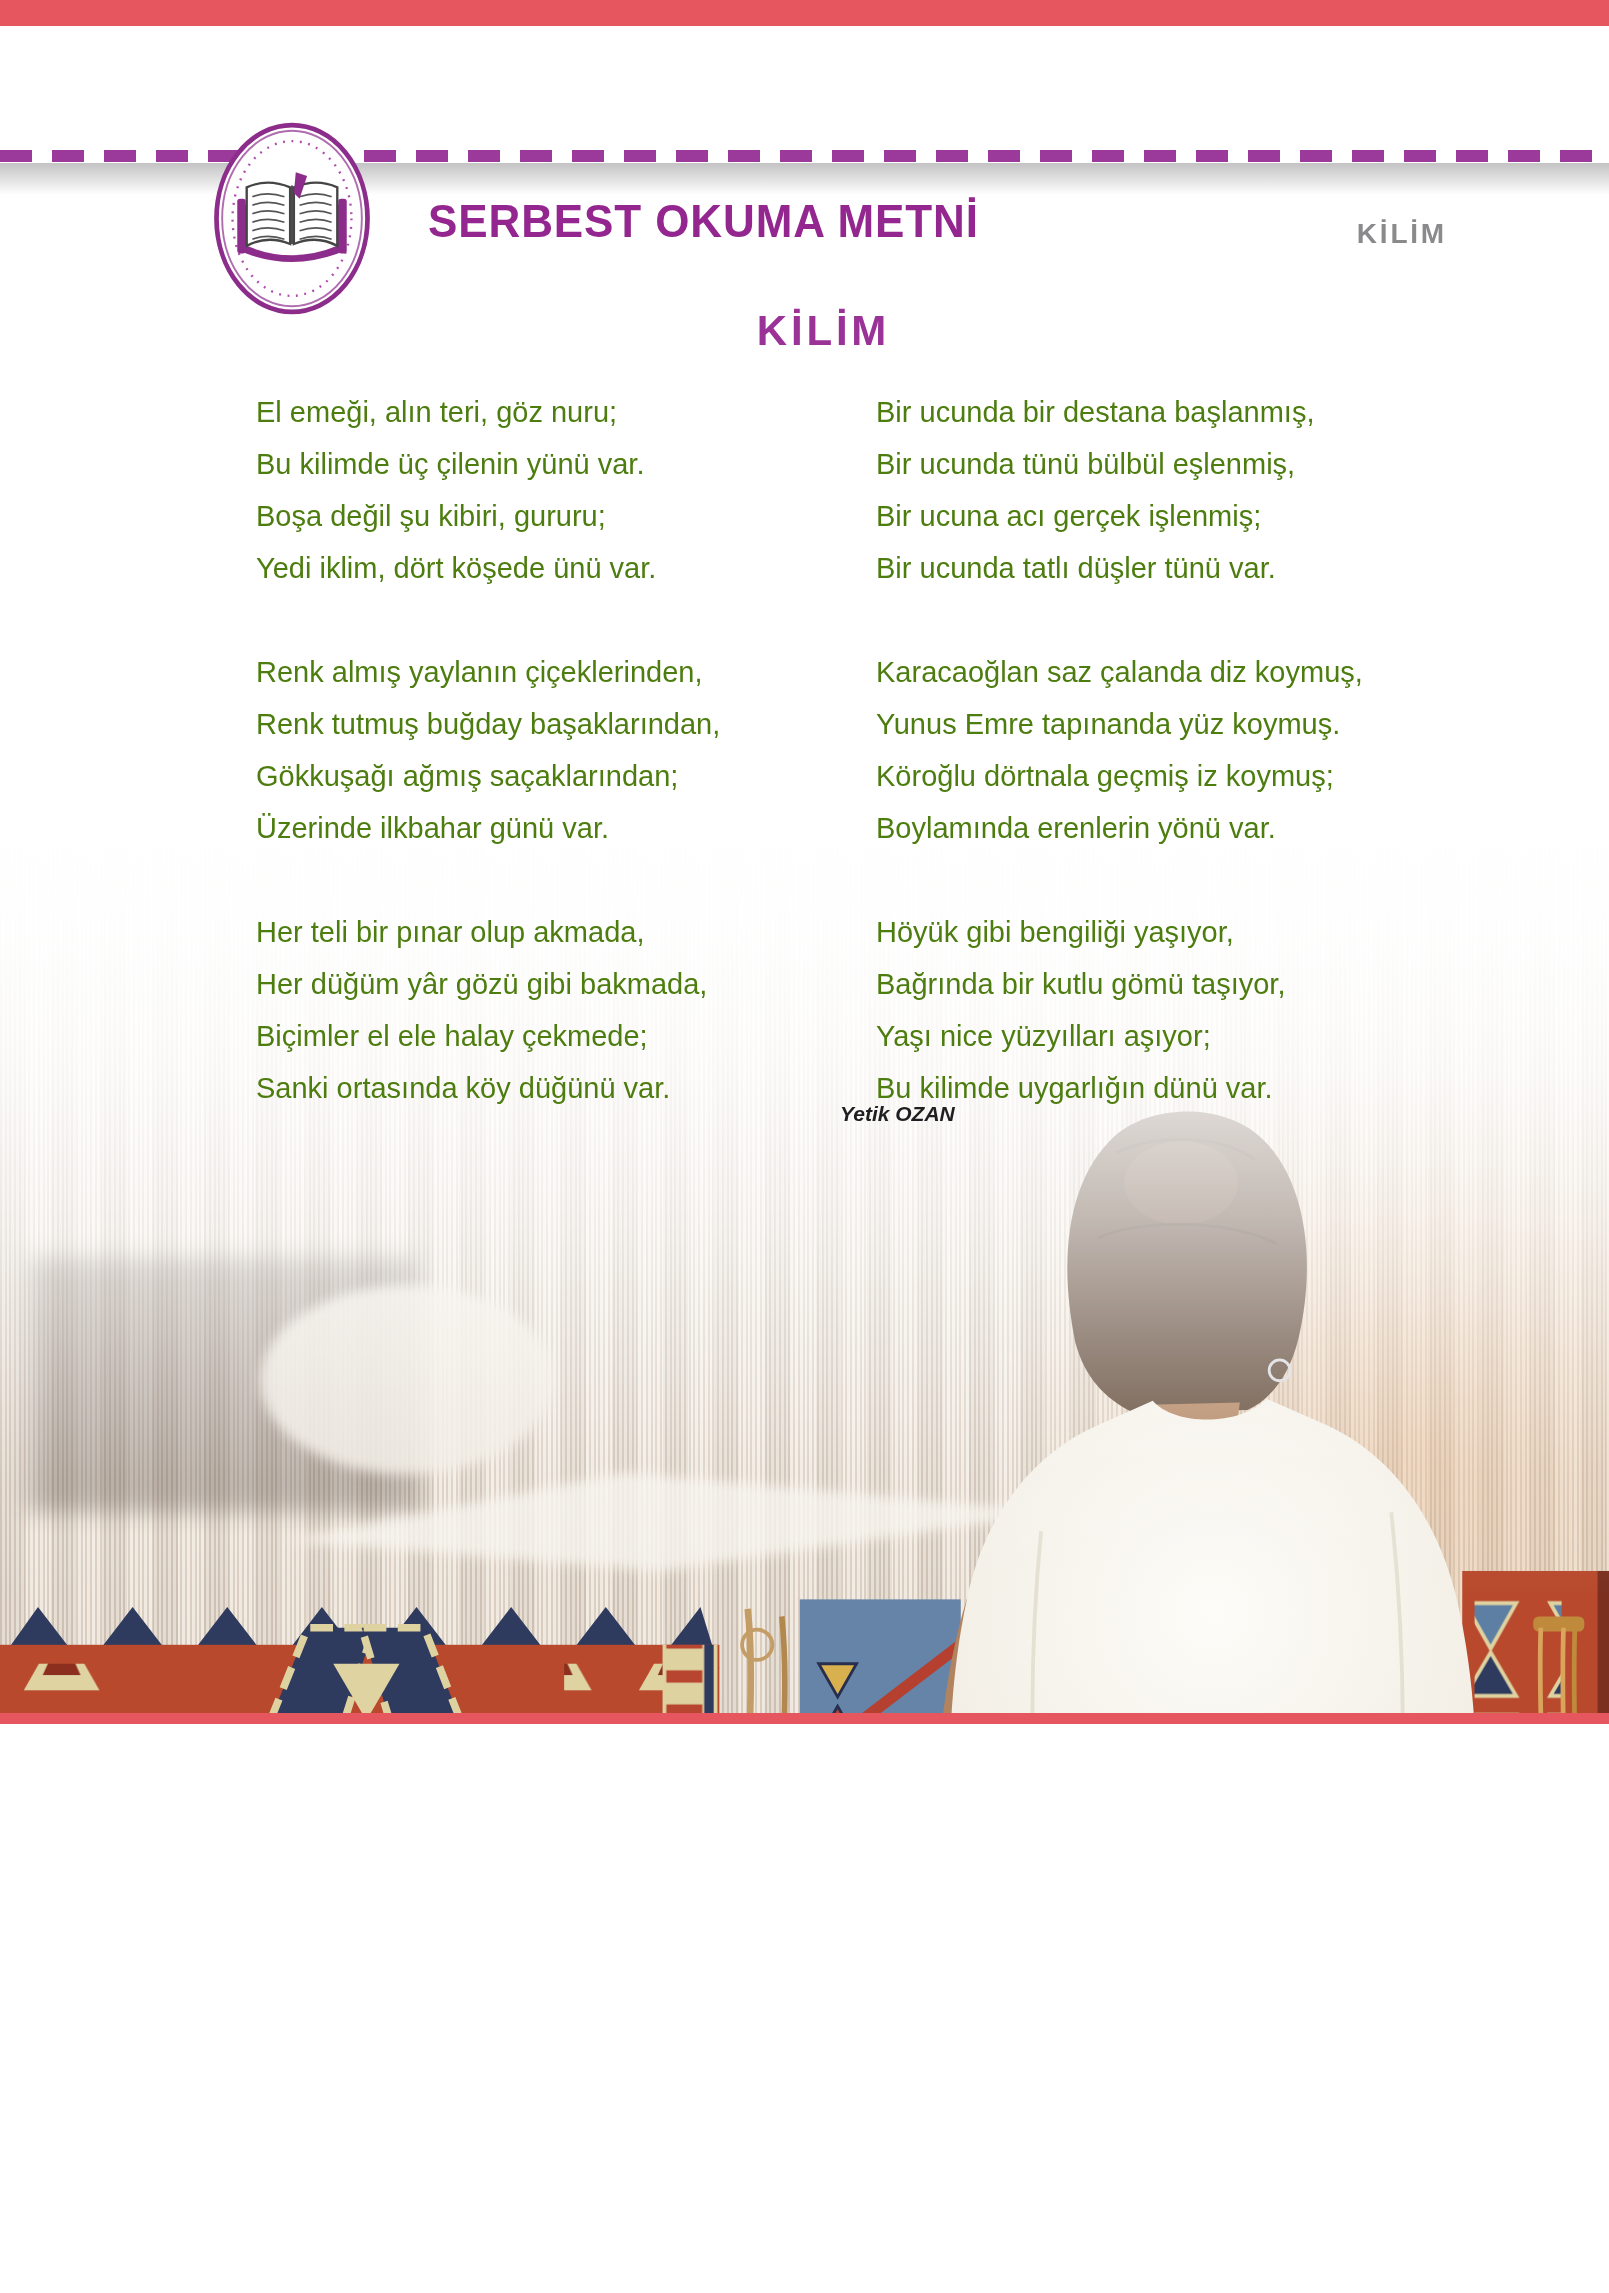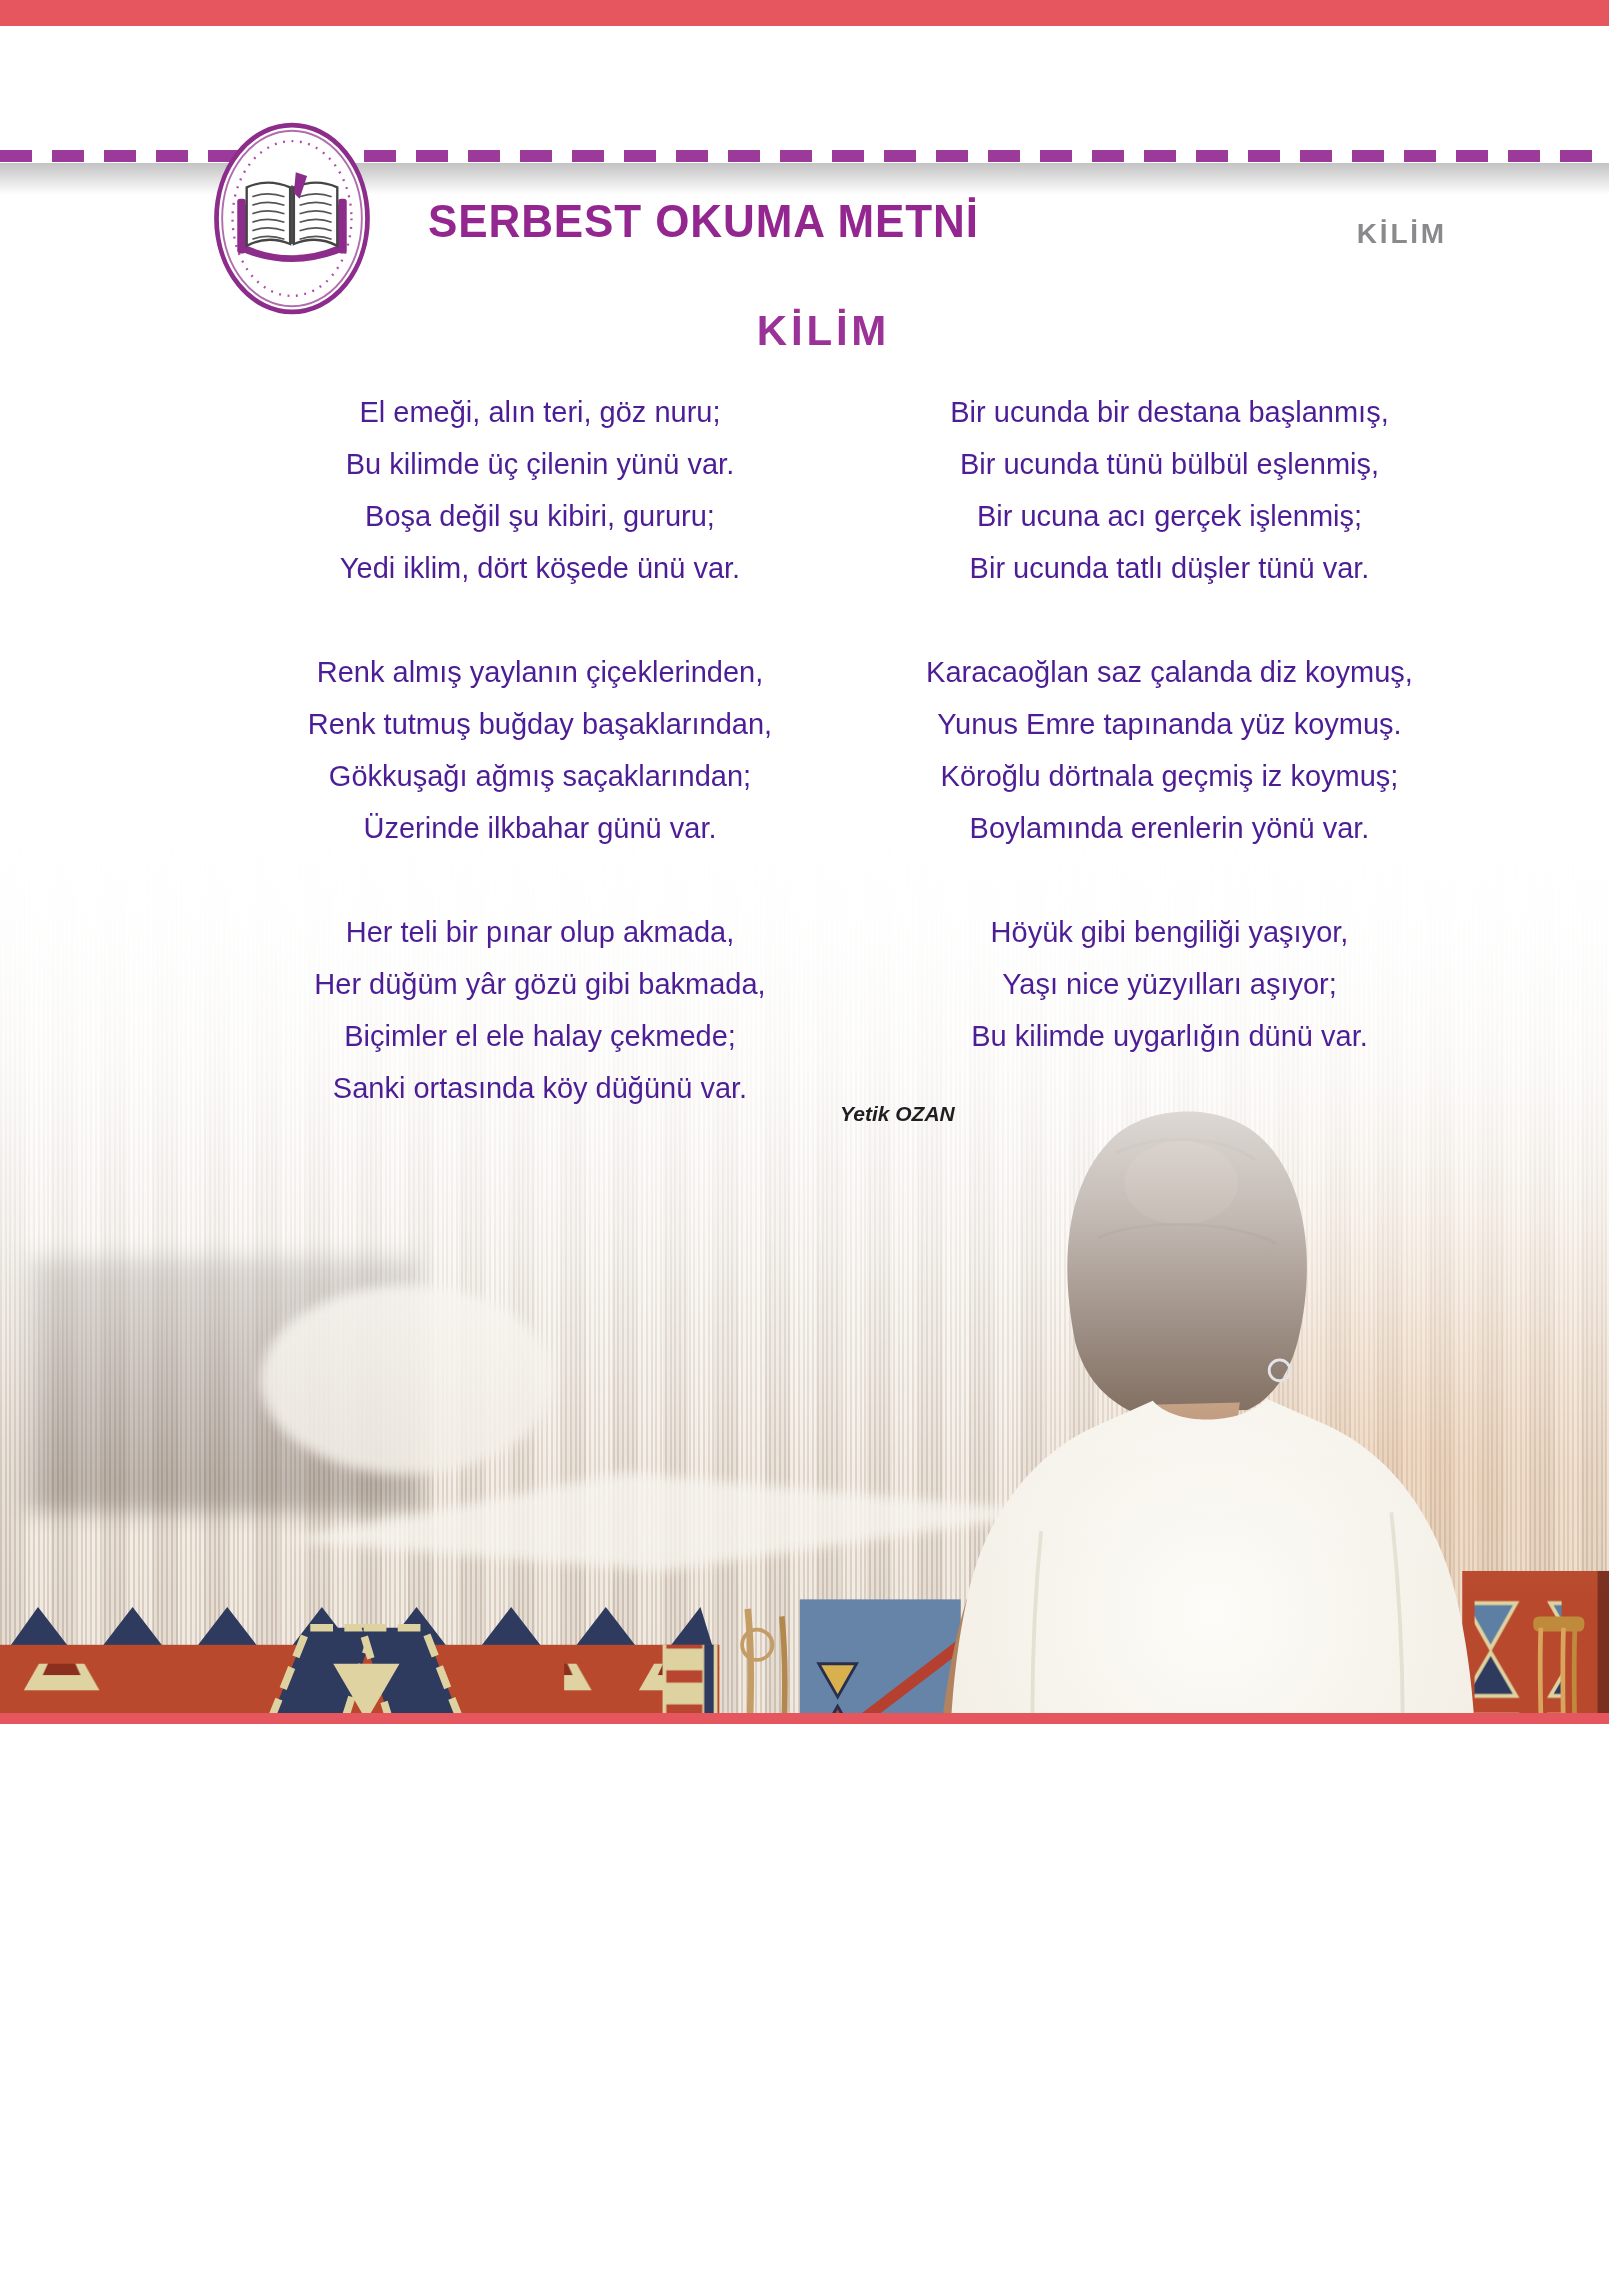--- a/index.html
+++ b/index.html
@@ -17,21 +17,21 @@
     background:linear-gradient(180deg,rgba(145,145,148,.55),rgba(255,255,255,0));}
   .badge{position:absolute;left:208px;top:117px;width:168px;height:203px;z-index:12;}
   .section-title{position:absolute;left:428px;top:195px;z-index:12;
     font-size:44px;font-weight:bold;color:#93278f;letter-spacing:0.9px;transform:scaleY(1.06);transform-origin:top left;}
   .running-head{position:absolute;right:163px;top:218px;z-index:12;
     font-size:28px;font-weight:bold;color:#8a8a8c;letter-spacing:2.8px;}
   .poem-title{position:absolute;left:0;top:307px;width:1647px;text-align:center;z-index:12;
     font-size:42px;font-weight:bold;color:#9a3297;letter-spacing:3.8px;}
 
   
-  .poem-col{position:absolute;top:386px;z-index:20;color:#4c1d95;font-size:29px;line-height:52px;text-align:center;}
+  .poem-col{position:absolute;top:386px;z-index:20;color:#4d7c0f;font-size:29px;line-height:52px;}
   .poem-col.left{left:256px;width:568px;}
   .poem-col.right{left:840px;width:587px;margin-left:36px;}
   .stanza{margin-bottom:52px;}
   .poem-author{position:absolute;left:840px;top:1102px;width:503px;text-align:left;z-index:20;
     font-size:21px;font-weight:bold;font-style:italic;color:#1f1f22;}
 
   
   .photo{position:absolute;left:0;top:812px;width:1610px;height:1482px;z-index:1;}
   .threads{position:absolute;left:0;top:0;width:1610px;height:1482px;
     background:
@@ -282,20 +282,21 @@
       <div class="pline">Bir ucunda tatlı düşler tünü var.</div>
     </div>
     <div class="stanza">
       <div class="pline">Karacaoğlan saz çalanda diz koymuş,</div>
       <div class="pline">Yunus Emre tapınanda yüz koymuş.</div>
       <div class="pline">Köroğlu dörtnala geçmiş iz koymuş;</div>
       <div class="pline">Boylamında erenlerin yönü var.</div>
     </div>
     <div class="stanza">
       <div class="pline">Höyük gibi bengiliği yaşıyor,</div>
+      <div class="pline">Bağrında bir kutlu gömü taşıyor,</div>
       <div class="pline">Yaşı nice yüzyılları aşıyor;</div>
       <div class="pline">Bu kilimde uygarlığın dünü var.</div>
     </div>
   </div>
 
   <div class="poem-author">Yetik OZAN</div>
 
   <div class="ribbon"></div>
   <div class="page-badge">
     <span>136</span>

